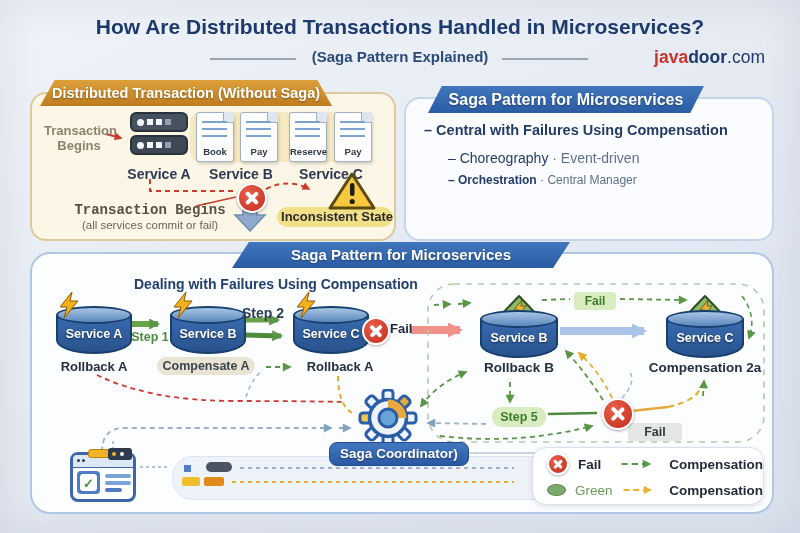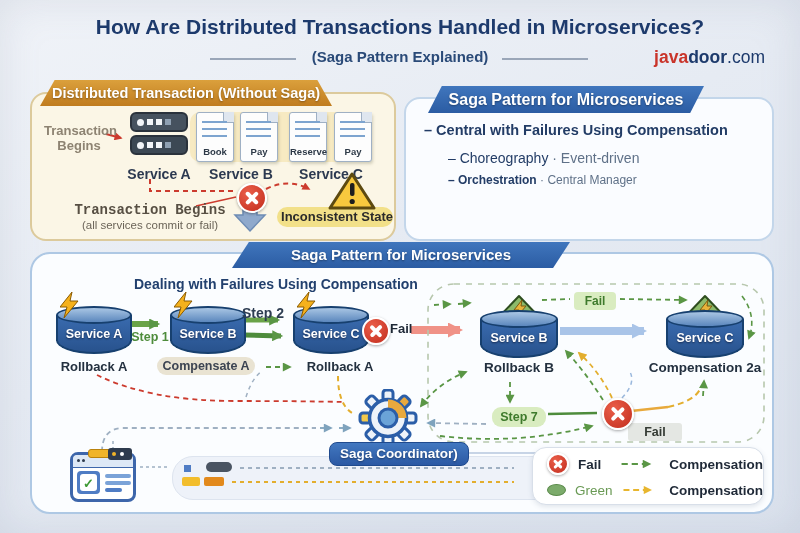--- a/index.html
+++ b/index.html
@@ -177,21 +177,21 @@
       </svg>
     <div class="top"></div>
       <div class="body"></div>
     <div class="name">Service C</div>
   </div>
 
   <div class="pill gpill" style="left:574px;top:292px;width:42px;height:18px;line-height:18px;border-radius:4px;font-size:12px;">Fail</div>
   <div class="lbl" style="left:468px;top:360px;width:102px;text-align:center;font-size:13.5px;font-weight:bold;color:#23303f;">Rollback B</div>
   <div class="lbl" style="left:648px;top:360px;width:114px;text-align:center;font-size:13.5px;font-weight:bold;color:#23303f;">Compensation 2a</div>
 
-  <div class="pill gpill" style="left:492px;top:407px;width:54px;height:20px;line-height:20px;font-size:12.5px;">Step 7</div>
+  <div class="pill gpill" style="left:492px;top:407px;width:54px;height:20px;line-height:20px;font-size:12.5px;">Step 5</div>
   <div class="xcirc" style="left:602px;top:398px;width:28px;height:28px;"></div>
   <div class="pill" style="left:628px;top:423px;width:54px;height:18px;line-height:18px;background:#e4e7e3;border-radius:3px;font-size:12.5px;color:#343b34;">Fail</div>
 
   <svg class="lbl" style="left:357px;top:389px;z-index:9;" width="62" height="58" viewBox="-31 -29 62 58">
     <g fill="#eef3f9" stroke="#2b5ea8" stroke-width="3">
       <rect x="-5" y="-28" width="10" height="11" rx="3"></rect>
       <rect x="-5" y="-28" width="10" height="11" rx="3" transform="rotate(45)" fill="#e9a93e"></rect>
       <rect x="-5" y="-28" width="10" height="11" rx="3" transform="rotate(90)"></rect>
       <rect x="-5" y="-28" width="10" height="11" rx="3" transform="rotate(135)"></rect>
       <rect x="-5" y="-28" width="10" height="11" rx="3" transform="rotate(180)"></rect>

